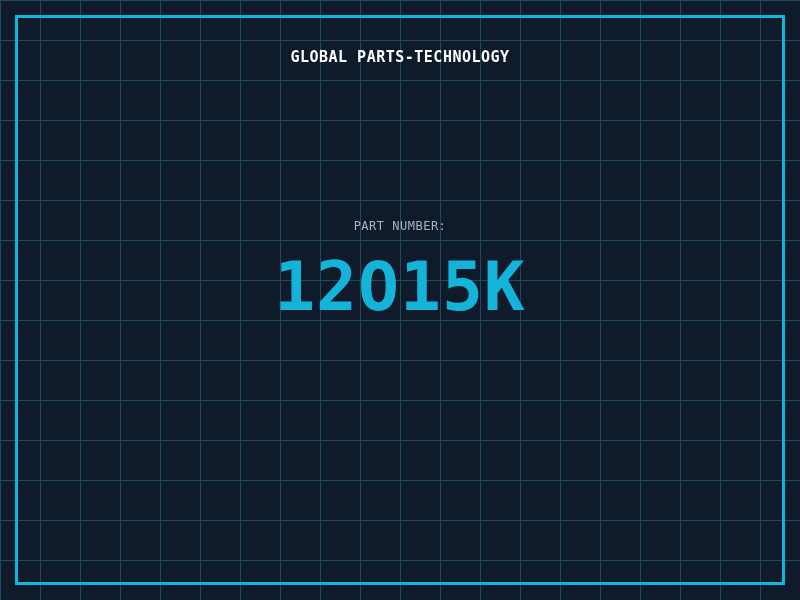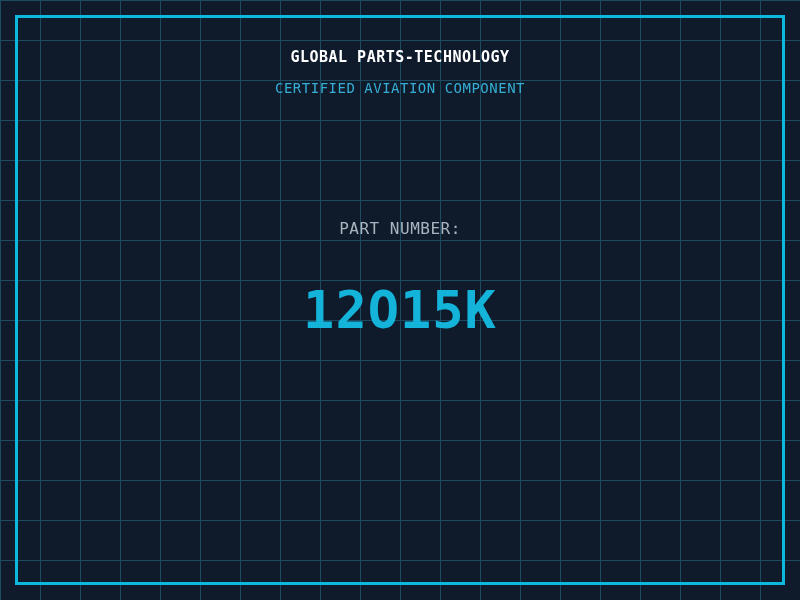--- a/index.html
+++ b/index.html
@@ -48,47 +48,45 @@
     color: #ffffff;
   }
   .cert-subtitle {
     top: 80px;
     font-size: 14px;
     letter-spacing: 0.5px;
     color: #35aed4;
   }
   .part-label {
     top: 219px;
-    font-size: 16px;
+    font-size: 12px;
     letter-spacing: 0.5px;
     color: #a9b4be;
   }
   .part-number {
     top: 251px;
-    font-size: 52px;
+    font-size: 68px;
     font-weight: bold;
     letter-spacing: 1px;
     line-height: 1.05;
     color: #14b3d9;
-    margin-top: 32px;
   }
   .website {
     top: 530px;
     font-size: 14px;
     letter-spacing: 0.5px;
     color: #e6ebee;
   }
 </style>
 </head>
 <body>
 
 <div class="page">
   <div class="frame"></div>
 
   <div class="txt company-title">GLOBAL PARTS-TECHNOLOGY</div>
 
-  <div class="txt cert-subtitle">CERTIFIED AVIATION COMPONENT</div>
 
   <div class="txt part-label">PART NUMBER:</div>
 
   <div class="txt part-number">12O15K</div>
 
 </div>
 
 </body></html>

